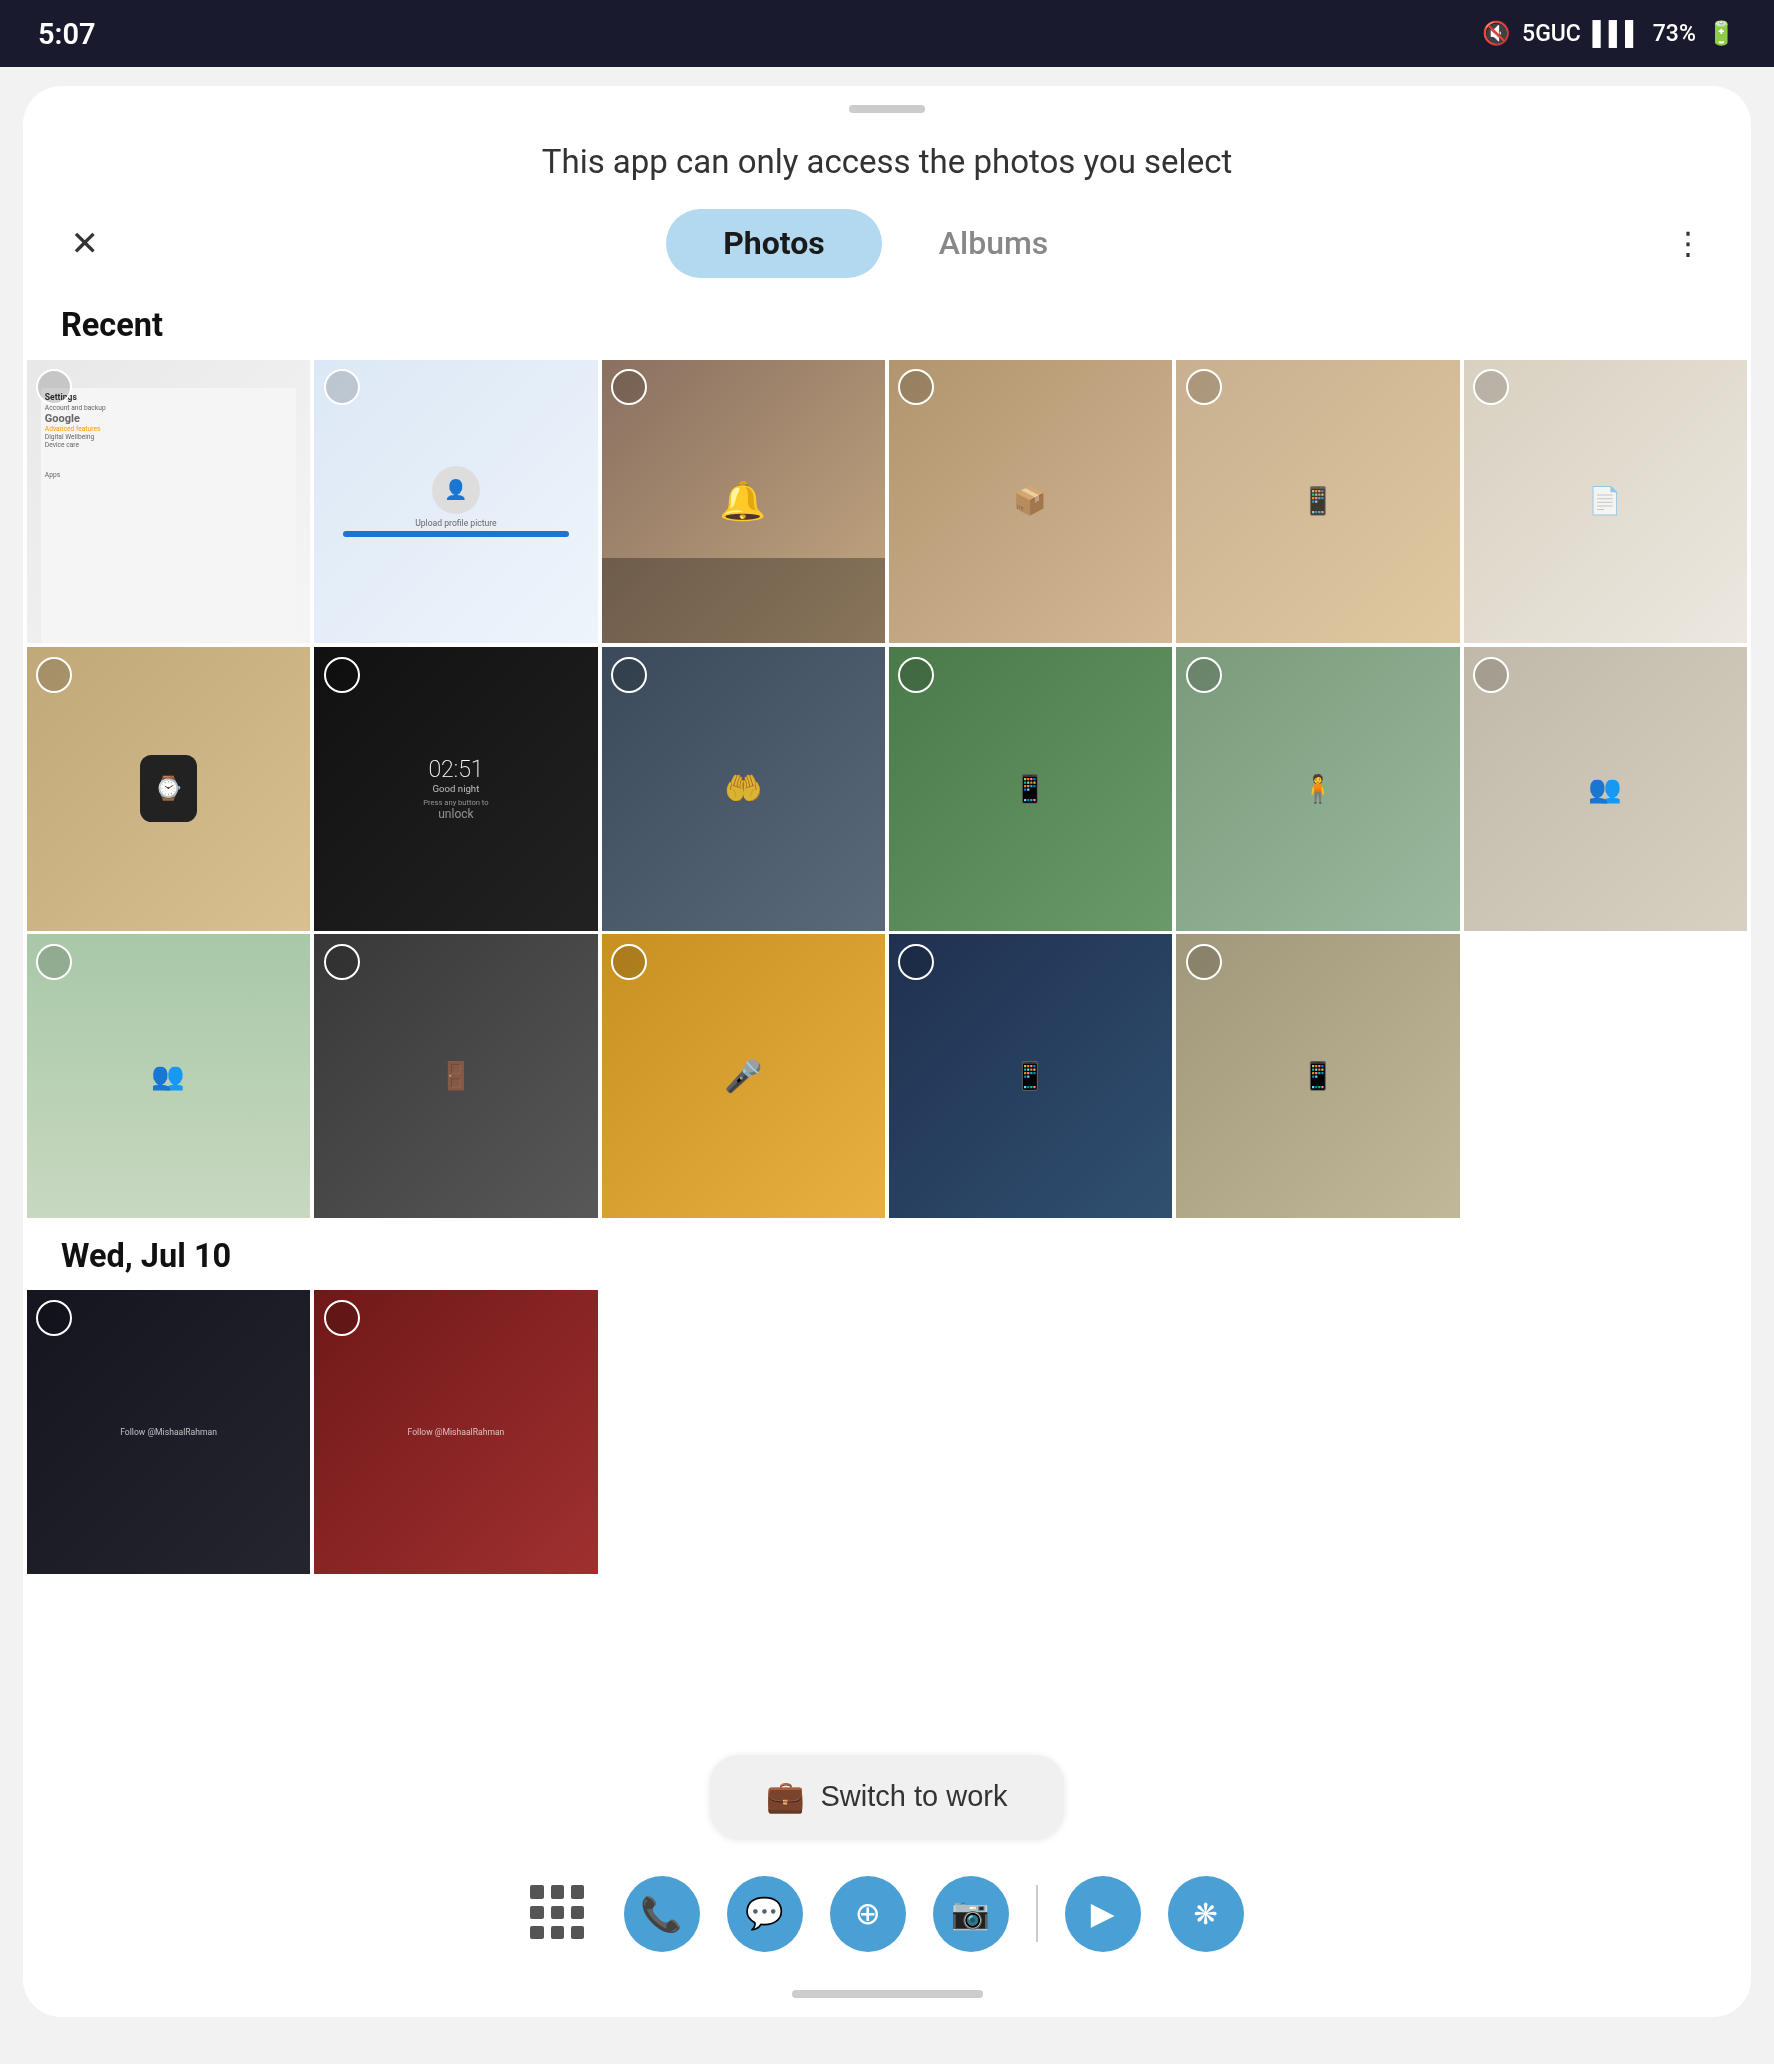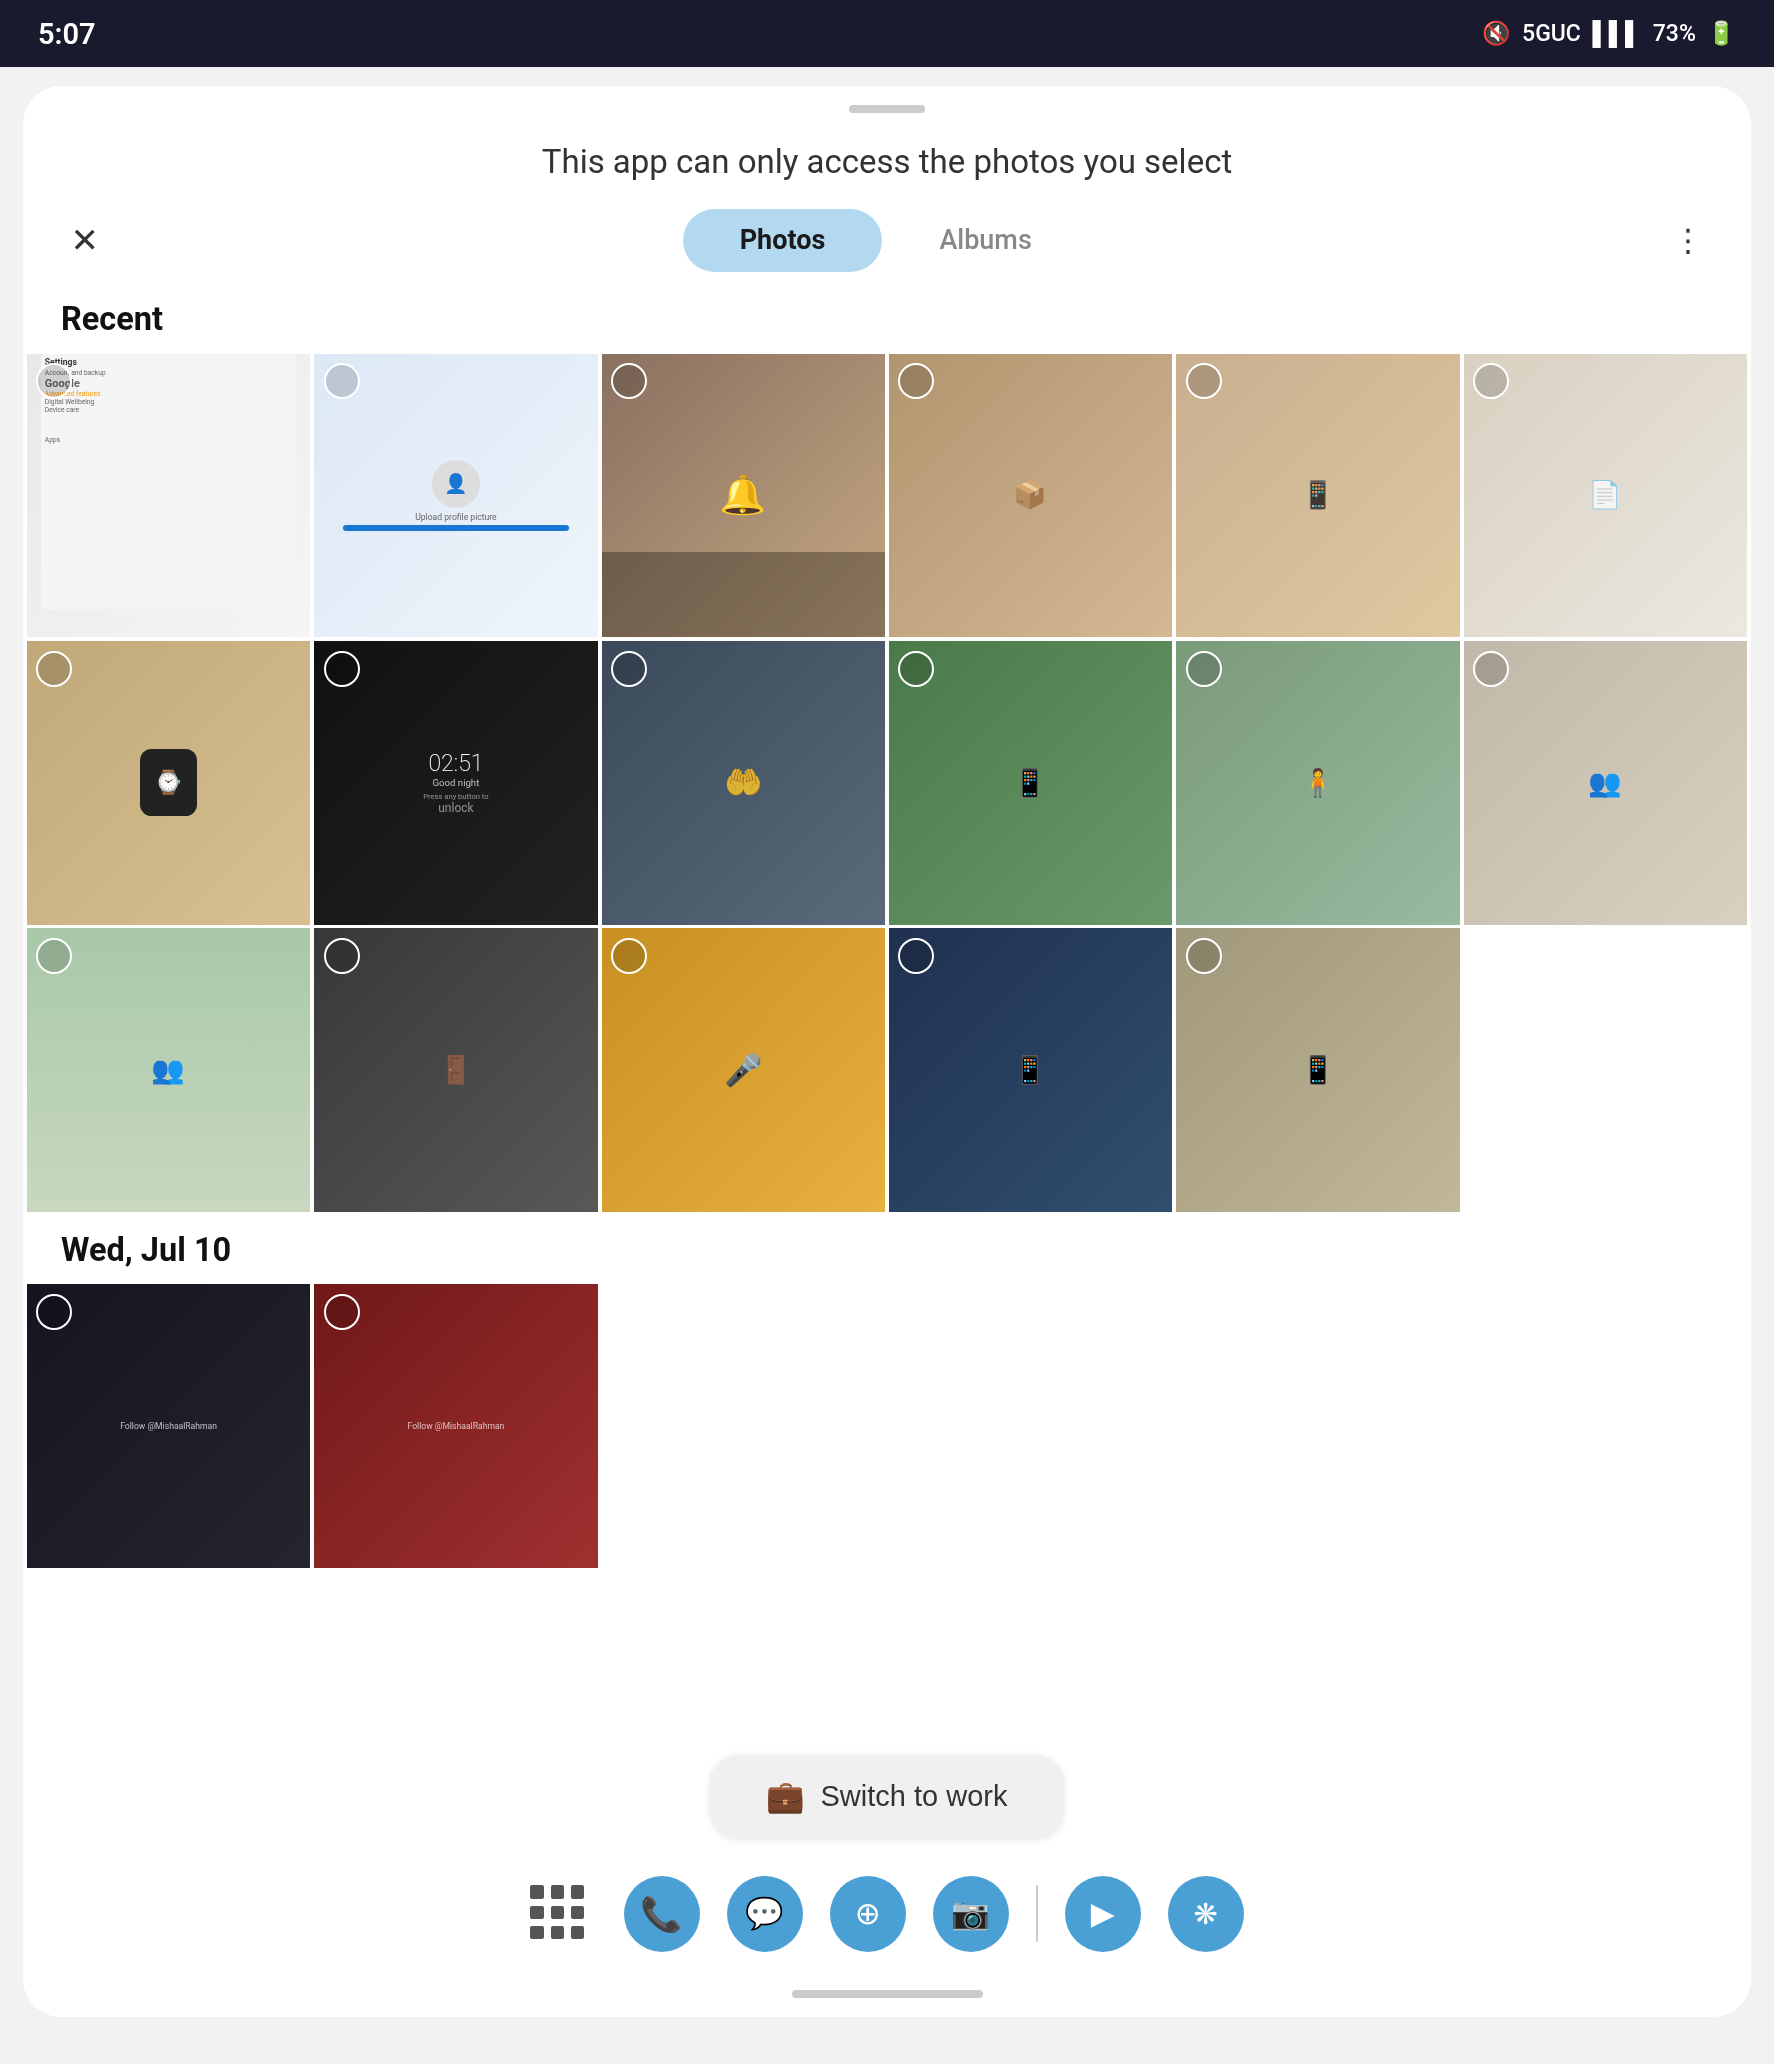--- a/index.html
+++ b/index.html
@@ -78,21 +78,21 @@
     }
     .tabs {
       display: flex;
       flex: 1;
       justify-content: center;
       gap: 0;
     }
     .tab {
       padding: 15.3px 57px;
       border-radius: 38px;
-      font-size: 27px;
+      font-size: 32px;
       font-weight: 500;
       cursor: pointer;
     }
     .tab.active {
       background: #b3d9f0;
       color: #1a1a1a;
       font-weight: 700;
     }
     .tab.inactive {
       background: transparent;
@@ -291,21 +291,21 @@
     <div class="more-btn">⋮</div>
   </div>
 
   <div class="scroll-content">
 
     <div class="section-header">Recent</div>
 
     <div class="photo-grid">
 
       <div class="photo-cell">
-        <div class="photo-cell-inner photo-settings" style="display:flex;align-items:flex-start;justify-content:center;">
+        <div class="photo-cell-inner photo-settings" style="display:flex;align-items:flex-end;justify-content:center;">
           <div style="width:90%;height:90%;background:#f5f5f5;border-radius:3.8px;padding:3.8px;font-size:7.6px;color:#333;overflow:hidden;">
             <div style="font-size:8.6px;font-weight:bold;color:#333;margin-bottom:1.9px;">Settings</div>
             <div style="font-size:6.7px;color:#666;">Account and backup</div>
             <div style="font-size:11px;color:#666;font-weight:bold;">Google</div>
             <div style="font-size:6.7px;color:#f90;">Advanced features</div>
             <div style="font-size:6.7px;color:#666;">Digital Wellbeing</div>
             <div style="font-size:6.7px;color:#666;">Device care</div>
             <div style="font-size:6.7px;color:#666;margin-top:22px;">Apps</div>
           </div>
         </div>

